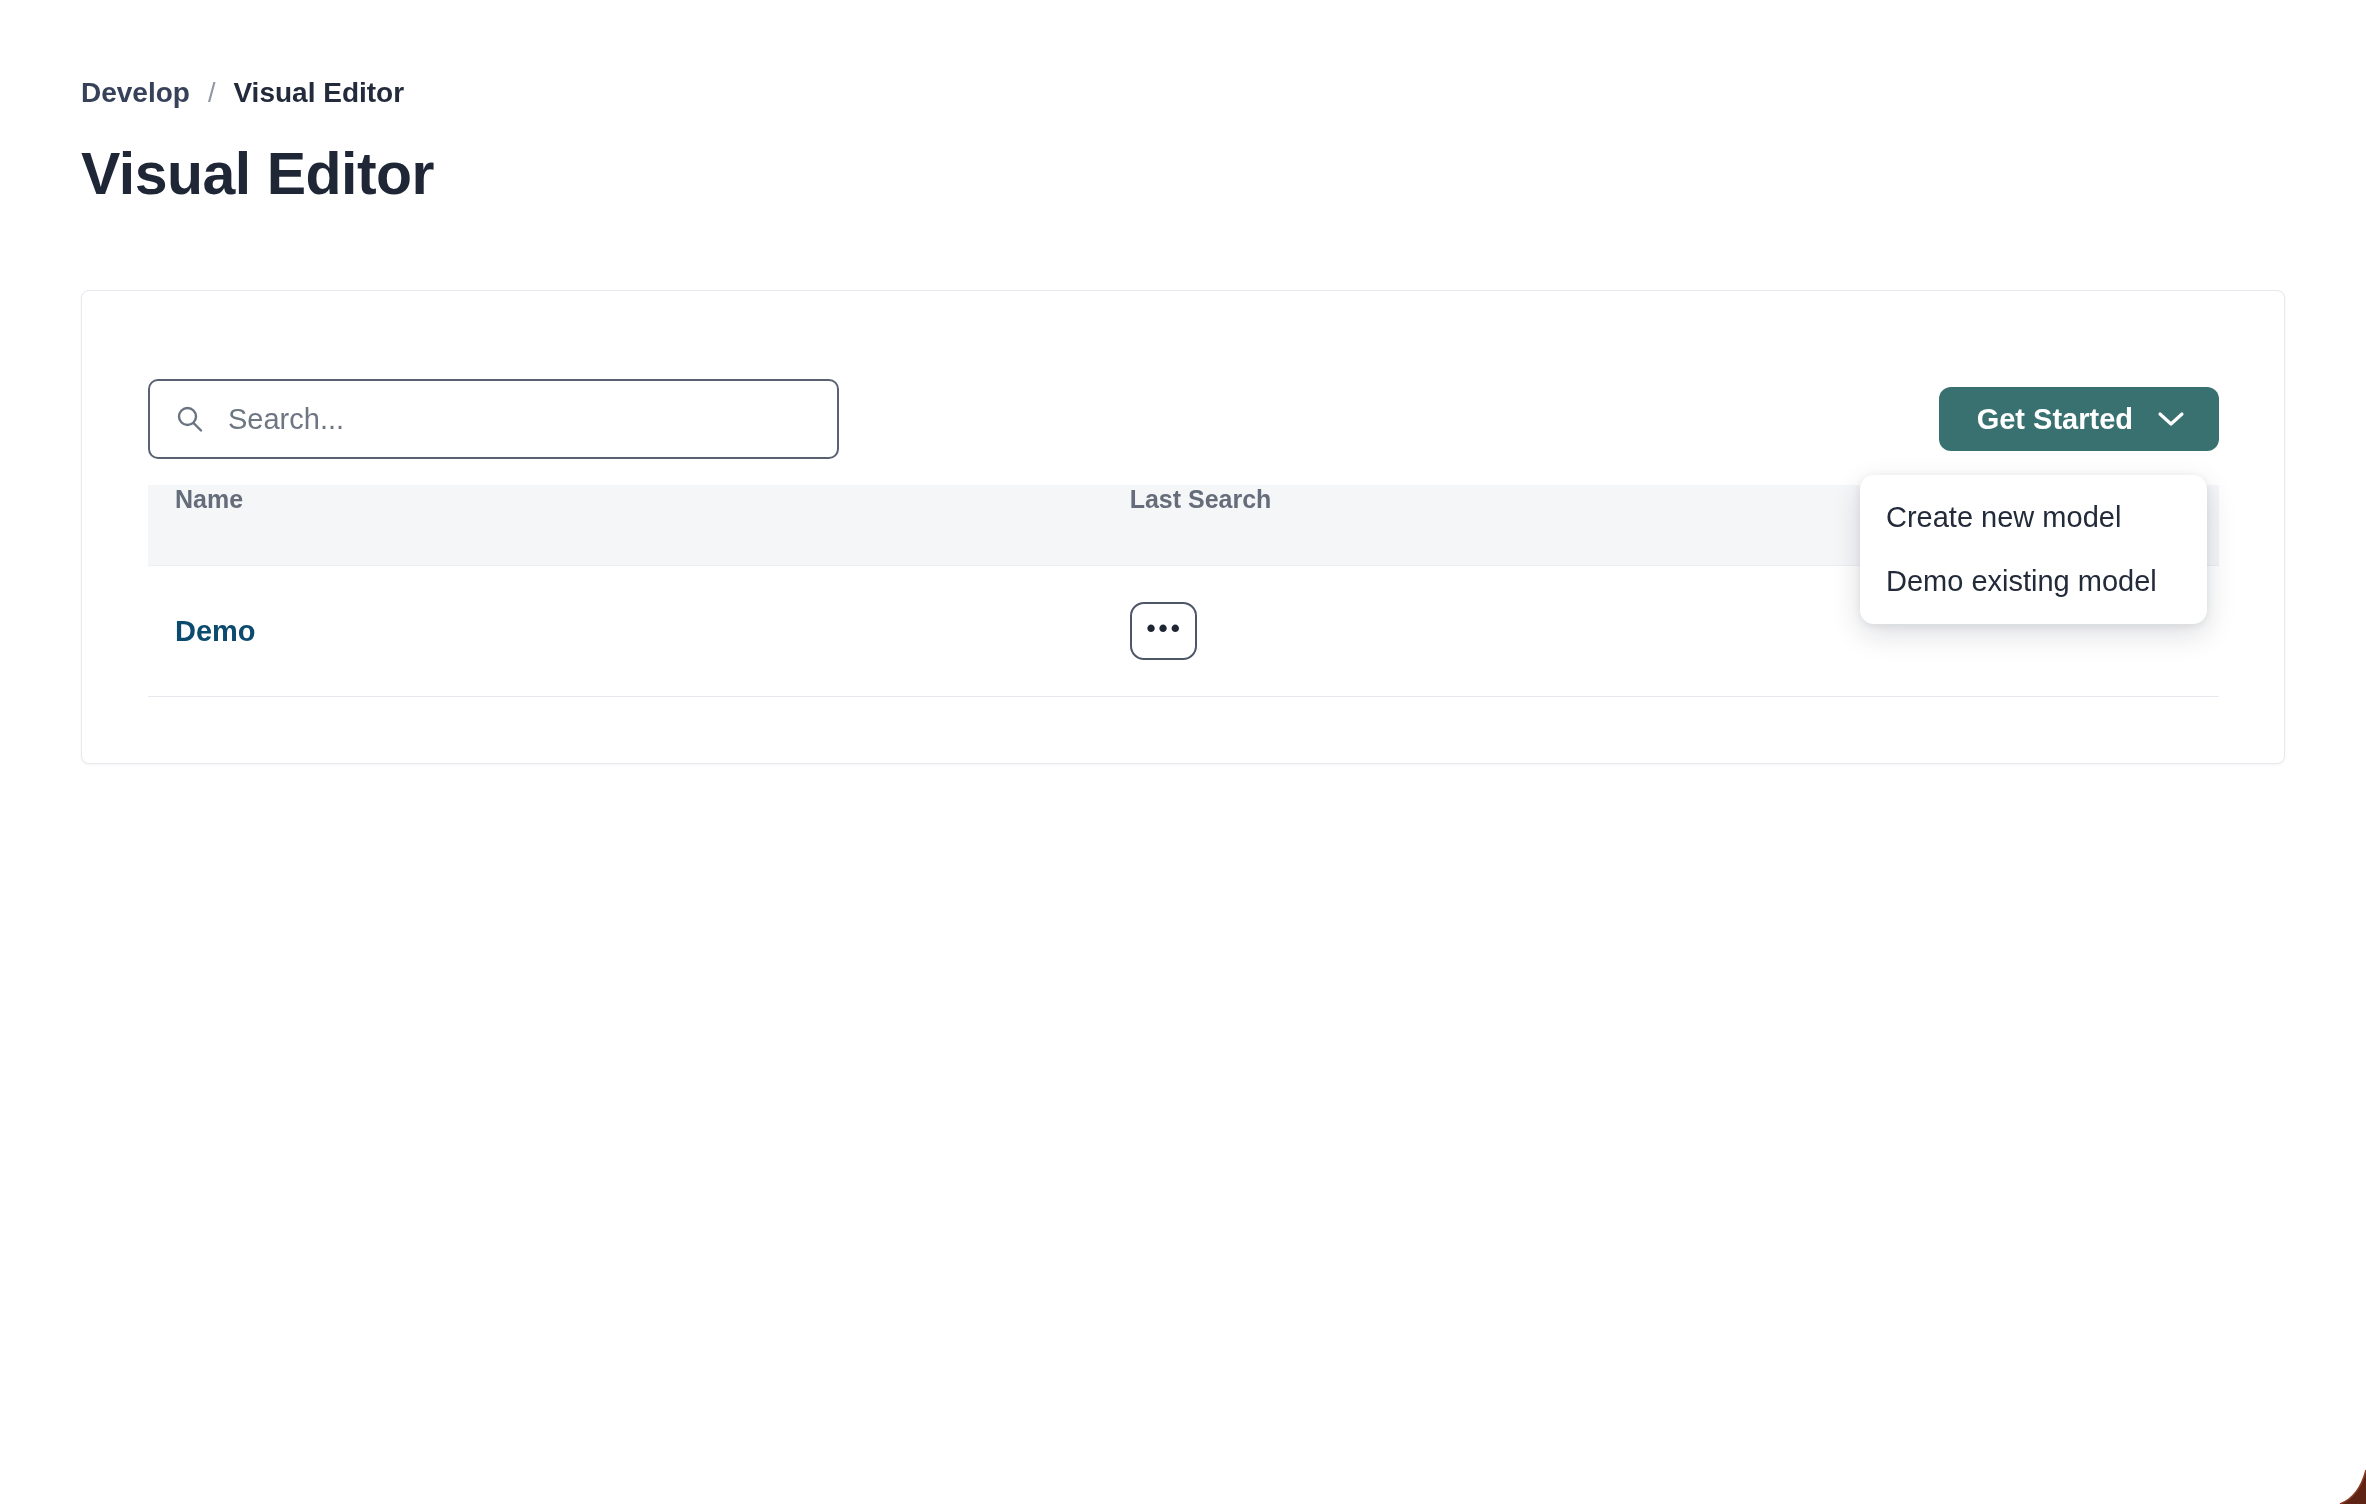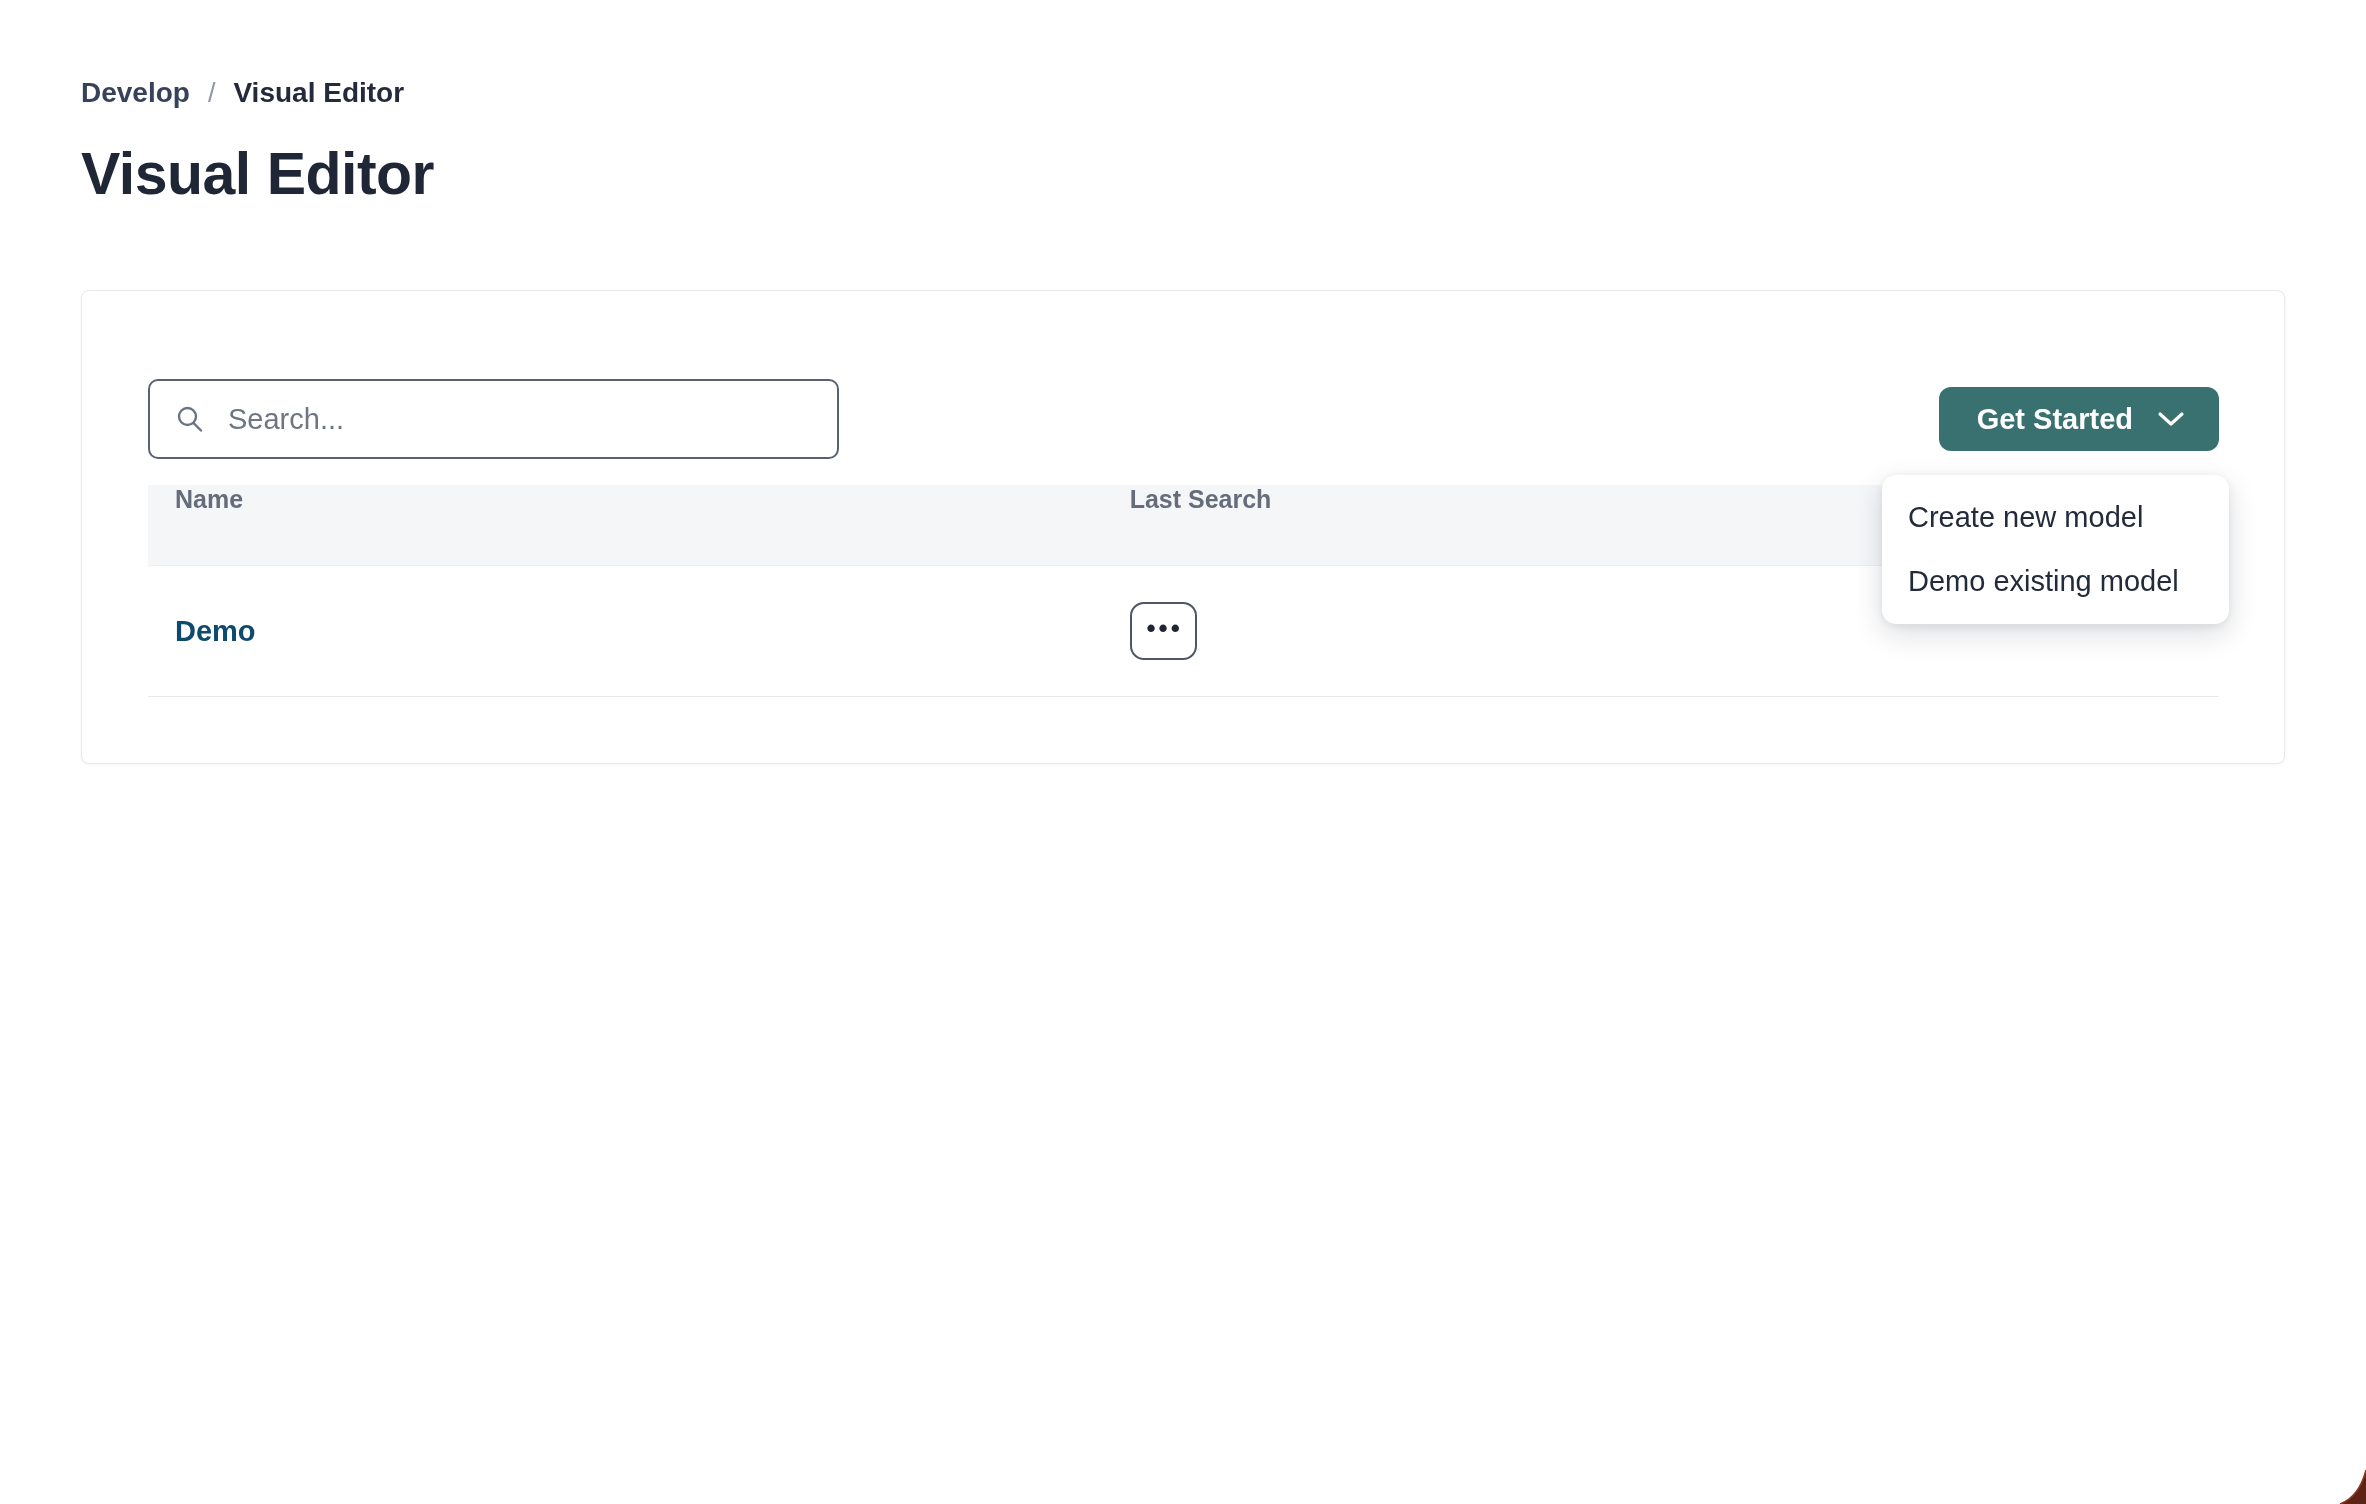--- a/index.html
+++ b/index.html
@@ -62,21 +62,21 @@
     display: flex; align-items: center; gap: 24px;
     height: 64px; padding: 0 34px 0 38px;
     background: #387170; color: #ffffff;
     border: none; border-radius: 12px;
     font-size: 29px; font-weight: 600; font-family: inherit;
     cursor: pointer;
   }
 
   
   .dropdown {
-    position: absolute; top: 184px; right: 55px; z-index: 20;
+    position: absolute; top: 184px; right: 77px; z-index: 20;
     width: 347px; height: 149px;
     background: #ffffff; border-radius: 14px;
     box-shadow: 0 10px 30px rgba(16,24,40,0.14), 0 2px 8px rgba(16,24,40,0.08);
     display: flex; flex-direction: column; justify-content: space-evenly;
     padding: 8px 0;
   }
   .menu-item {
     display: flex; align-items: center;
     height: 58px; padding: 0 26px;
     font-size: 29px; color: #232b3a; cursor: pointer;

